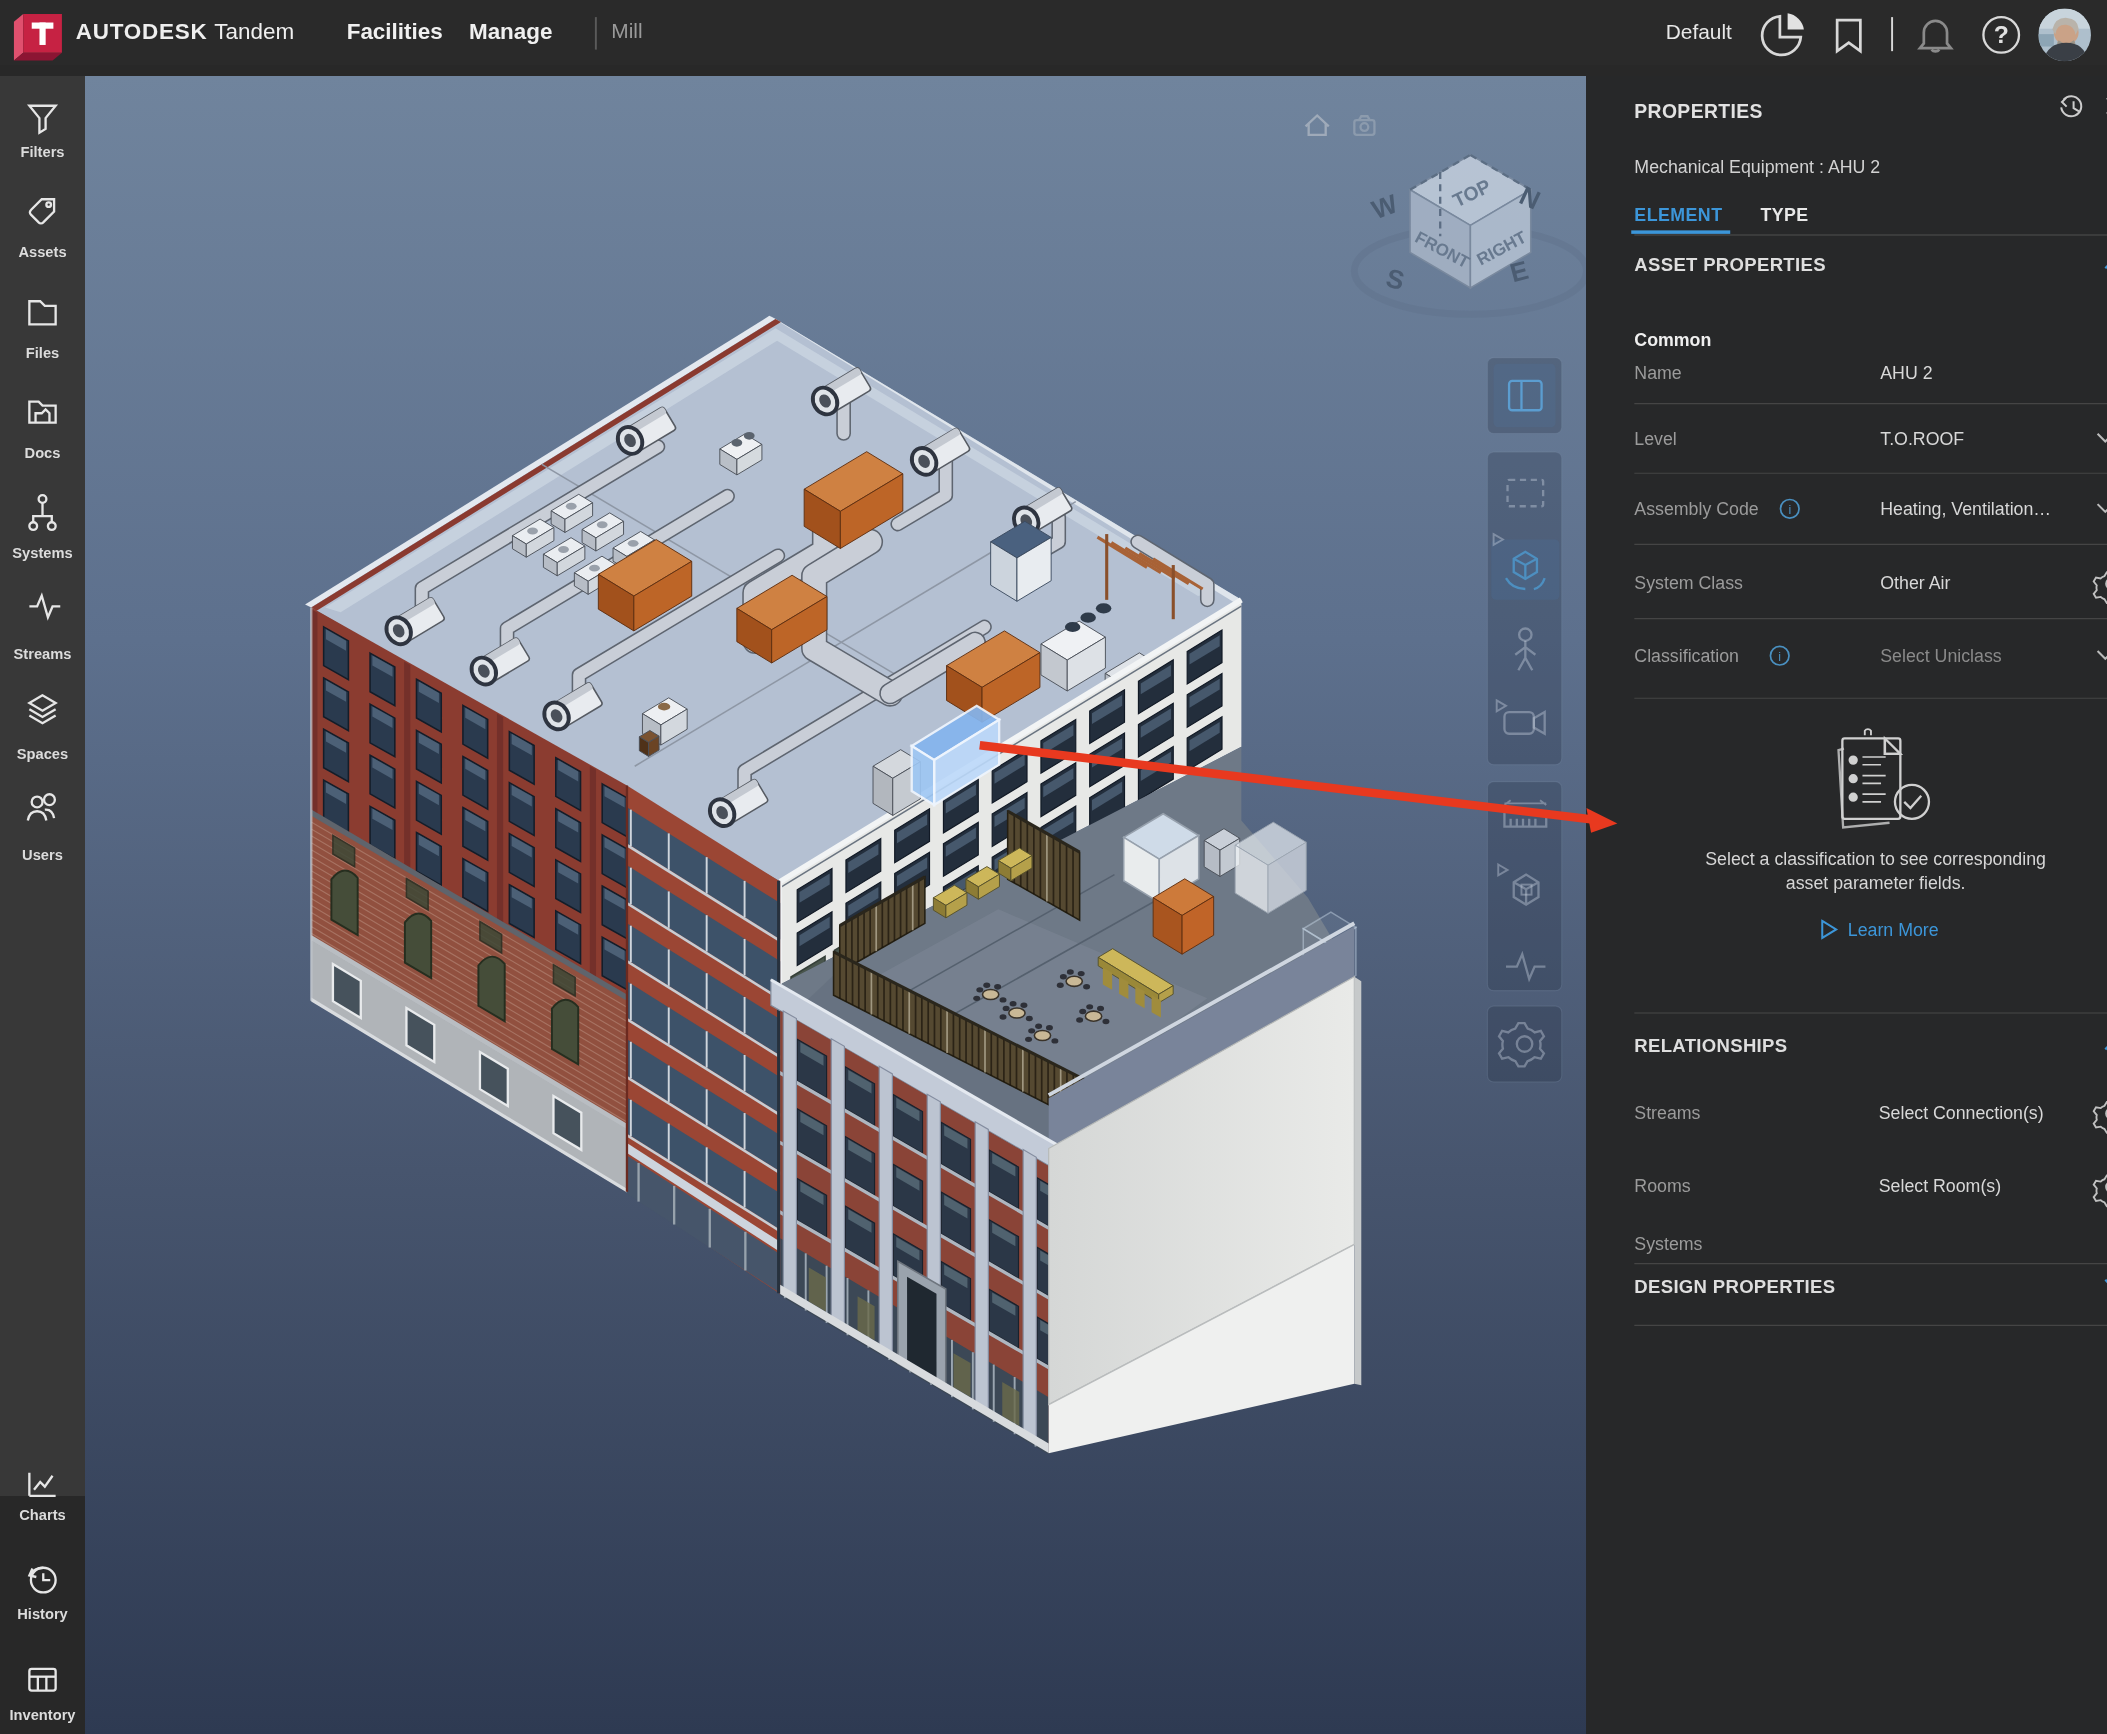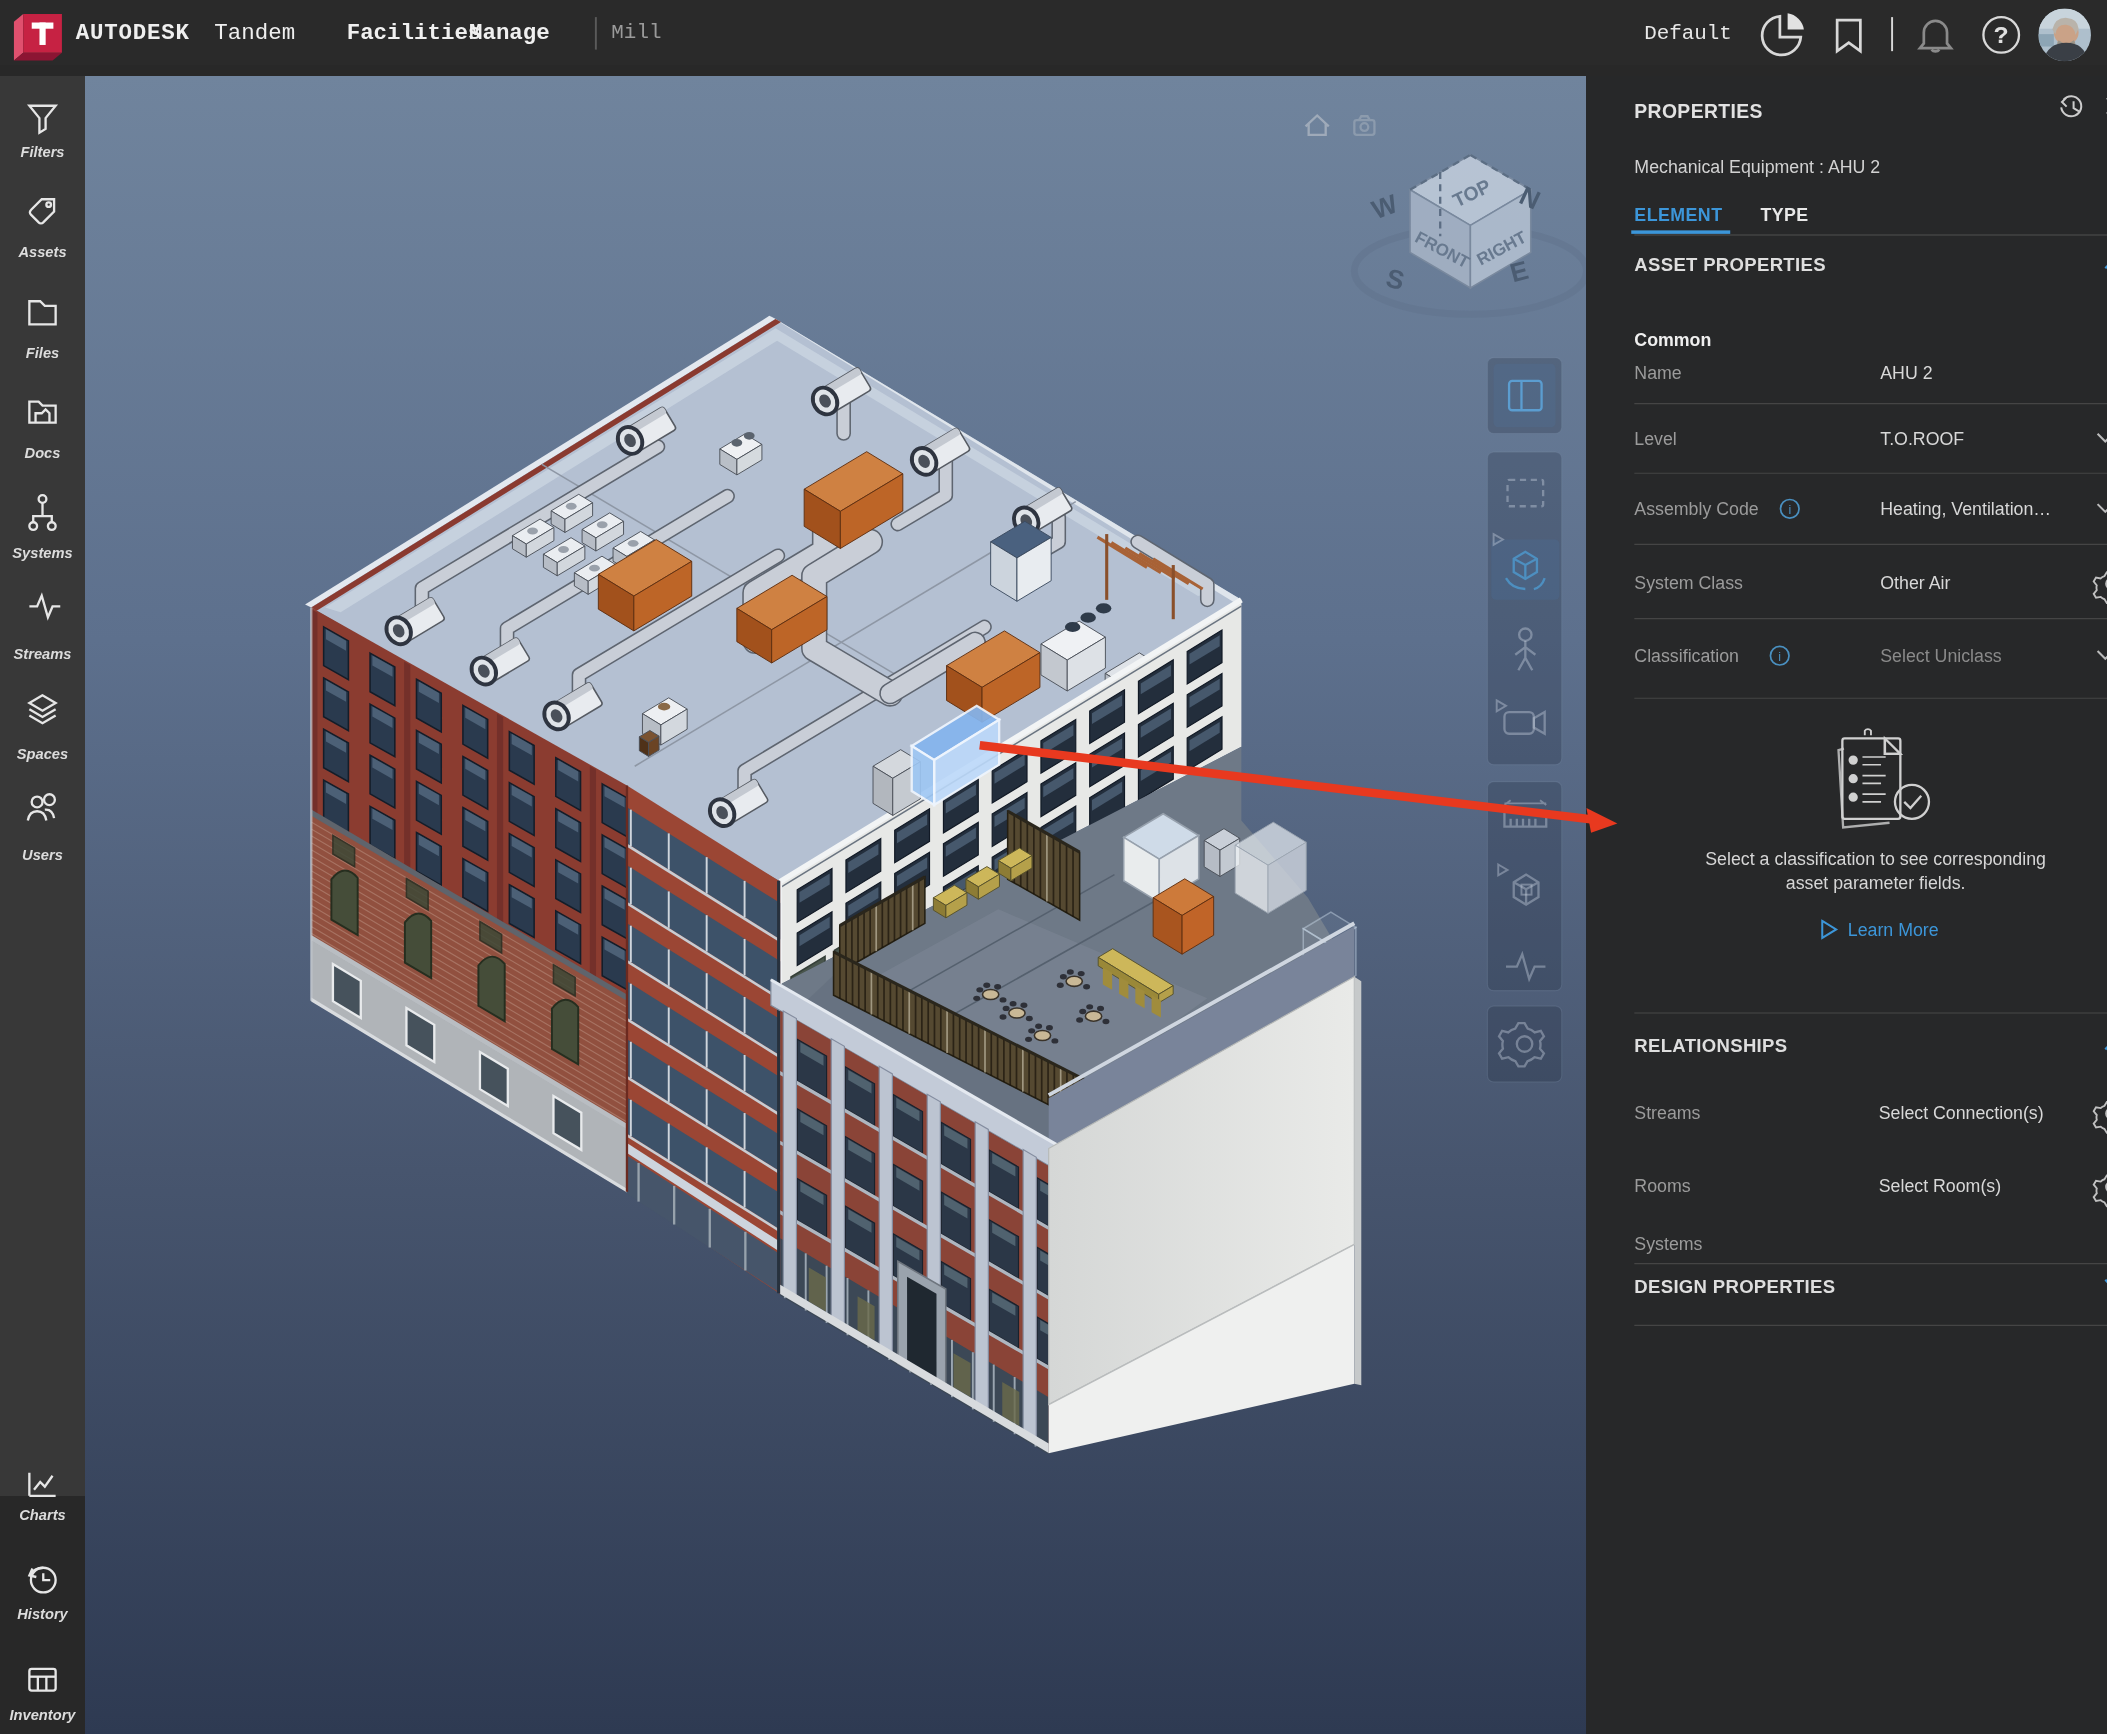--- a/index.html
+++ b/index.html
@@ -1,16 +1,16 @@
 <!DOCTYPE html>
 <html style="font-size:12.4px"><head><meta charset="utf-8"><style>
 * { margin:0; padding:0; box-sizing:border-box; }
 body { width:2108px; height:1735px; overflow:hidden; background:#282828; font-family:"Liberation Sans", sans-serif; position:relative; }
-#topbar { position:absolute; left:0; top:0; width:2108px; height:65px; background:#2a2a2a; z-index:40;font-family:Liberation Mono, monospace; }
-#sidebar { position:absolute; left:0; top:76px; width:85px; height:1420px; background:#383838; z-index:30;font-style:italic; }
+#topbar { position:absolute; left:0; top:0; width:2108px; height:65px; background:#2a2a2a; z-index:40; }
+#sidebar { position:absolute; left:0; top:76px; width:85px; height:1420px; background:#383838; z-index:30; }
 #viewport { position:absolute; left:85px; top:76px; width:1501px; height:1659px;
   background:linear-gradient(180deg,#70849d 0%,#5d708d 34%,#47556e 66%,#2e3a52 100%); z-index:10; }
 #panel { position:absolute; left:1586px; top:76px; width:522px; height:1659px; background:#272829; z-index:20; color:#d8d8d8;padding-left:29px; }
 svg { display:block; }
 </style></head><body>
 
 <div id="topbar">
   <svg width="2108" height="76" viewBox="0 0 2724 98">
     <polygon points="18,28 30,18 30,68 18,78" fill="#e0506e"></polygon>
     <polygon points="18,78 30,68 80,68 68,78" fill="#8c1533"></polygon>

